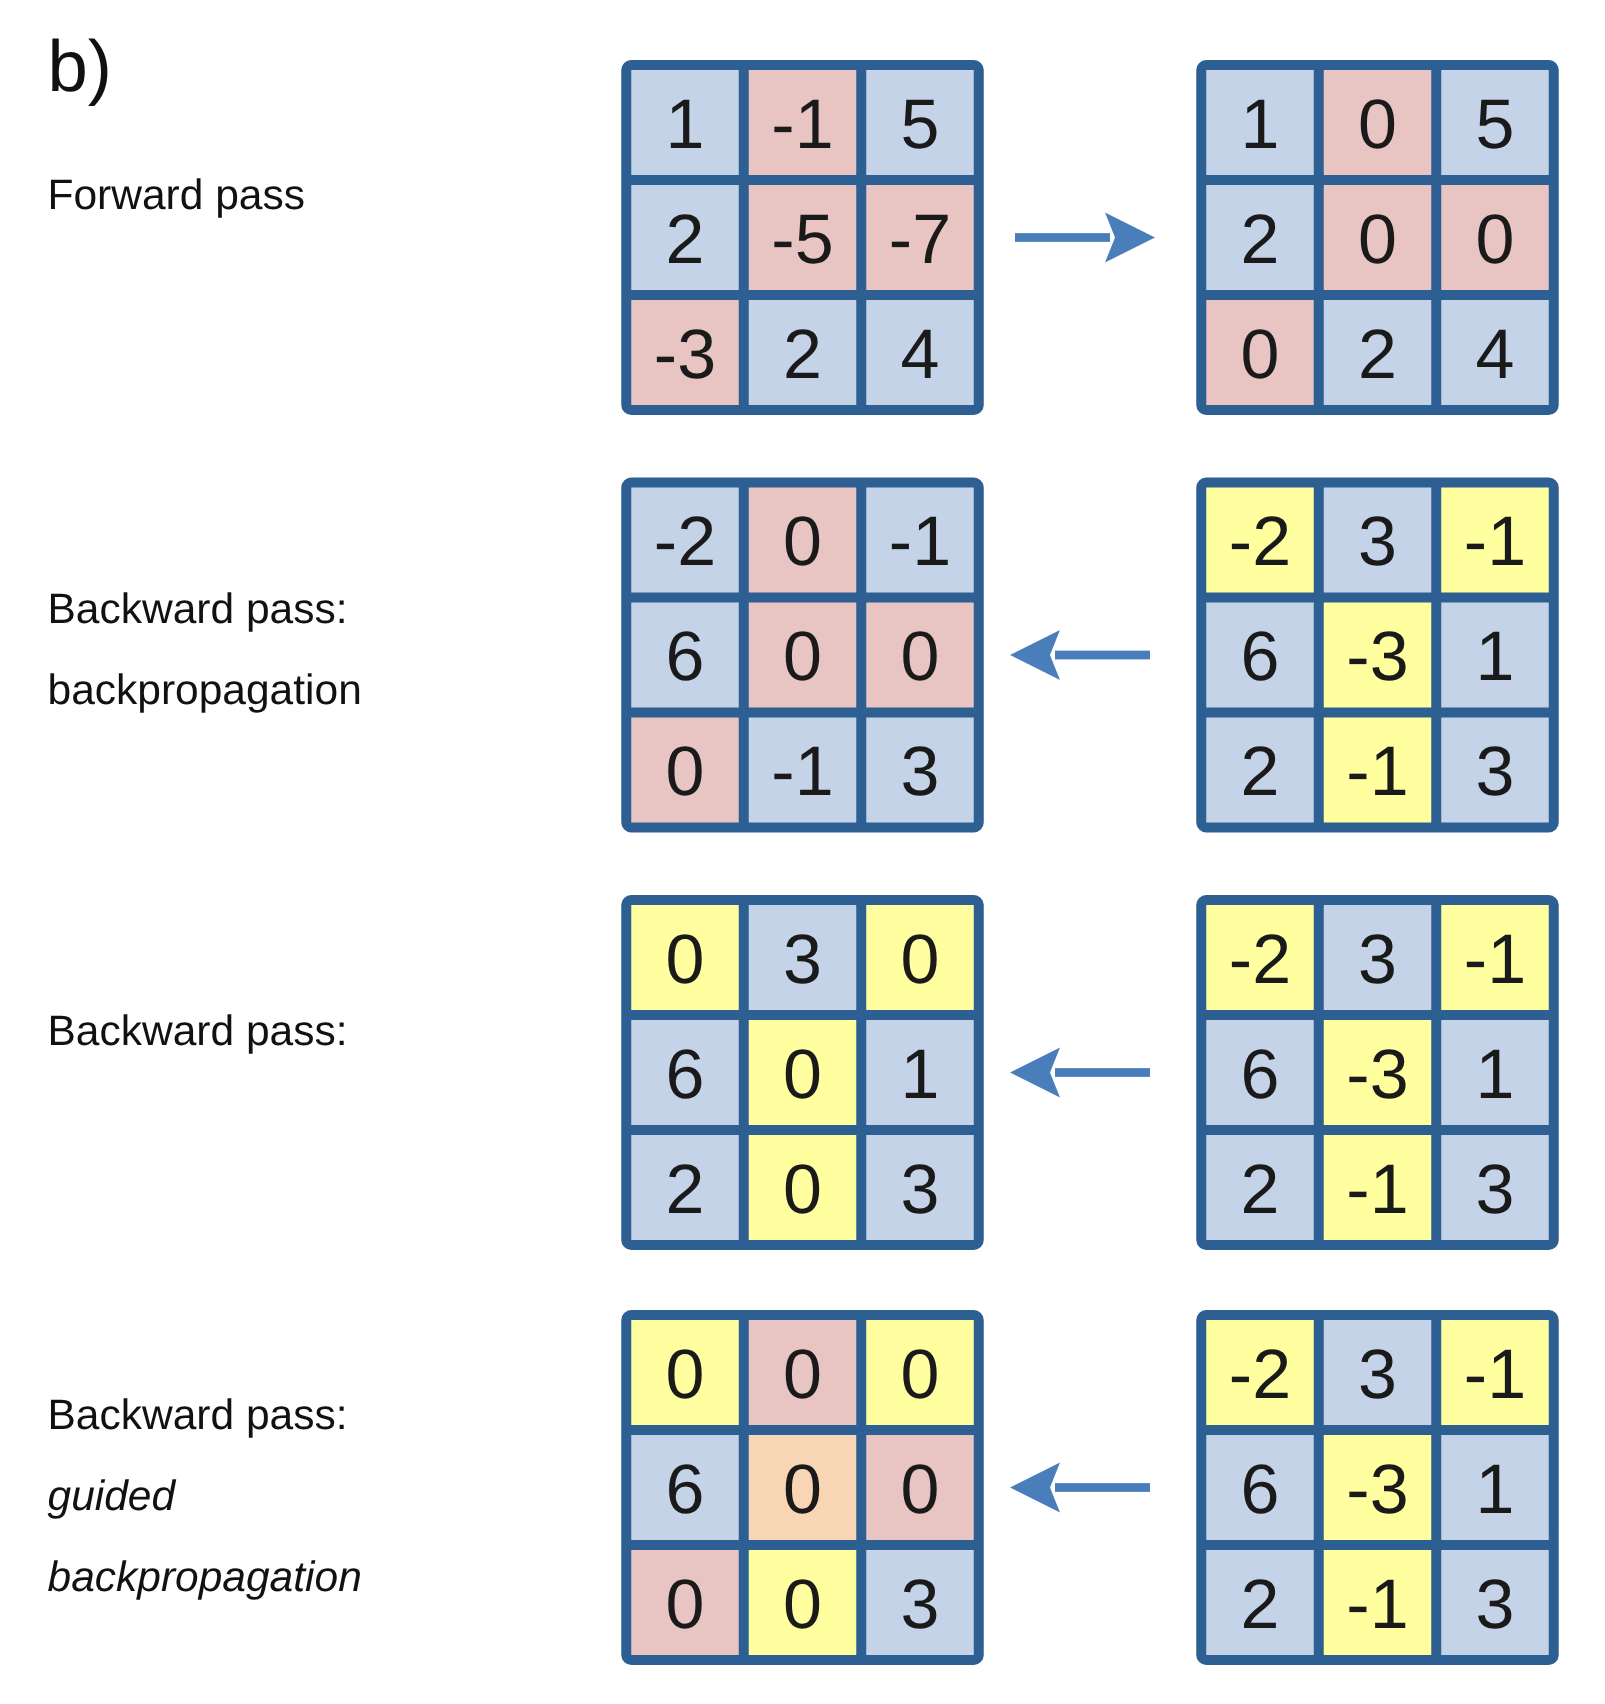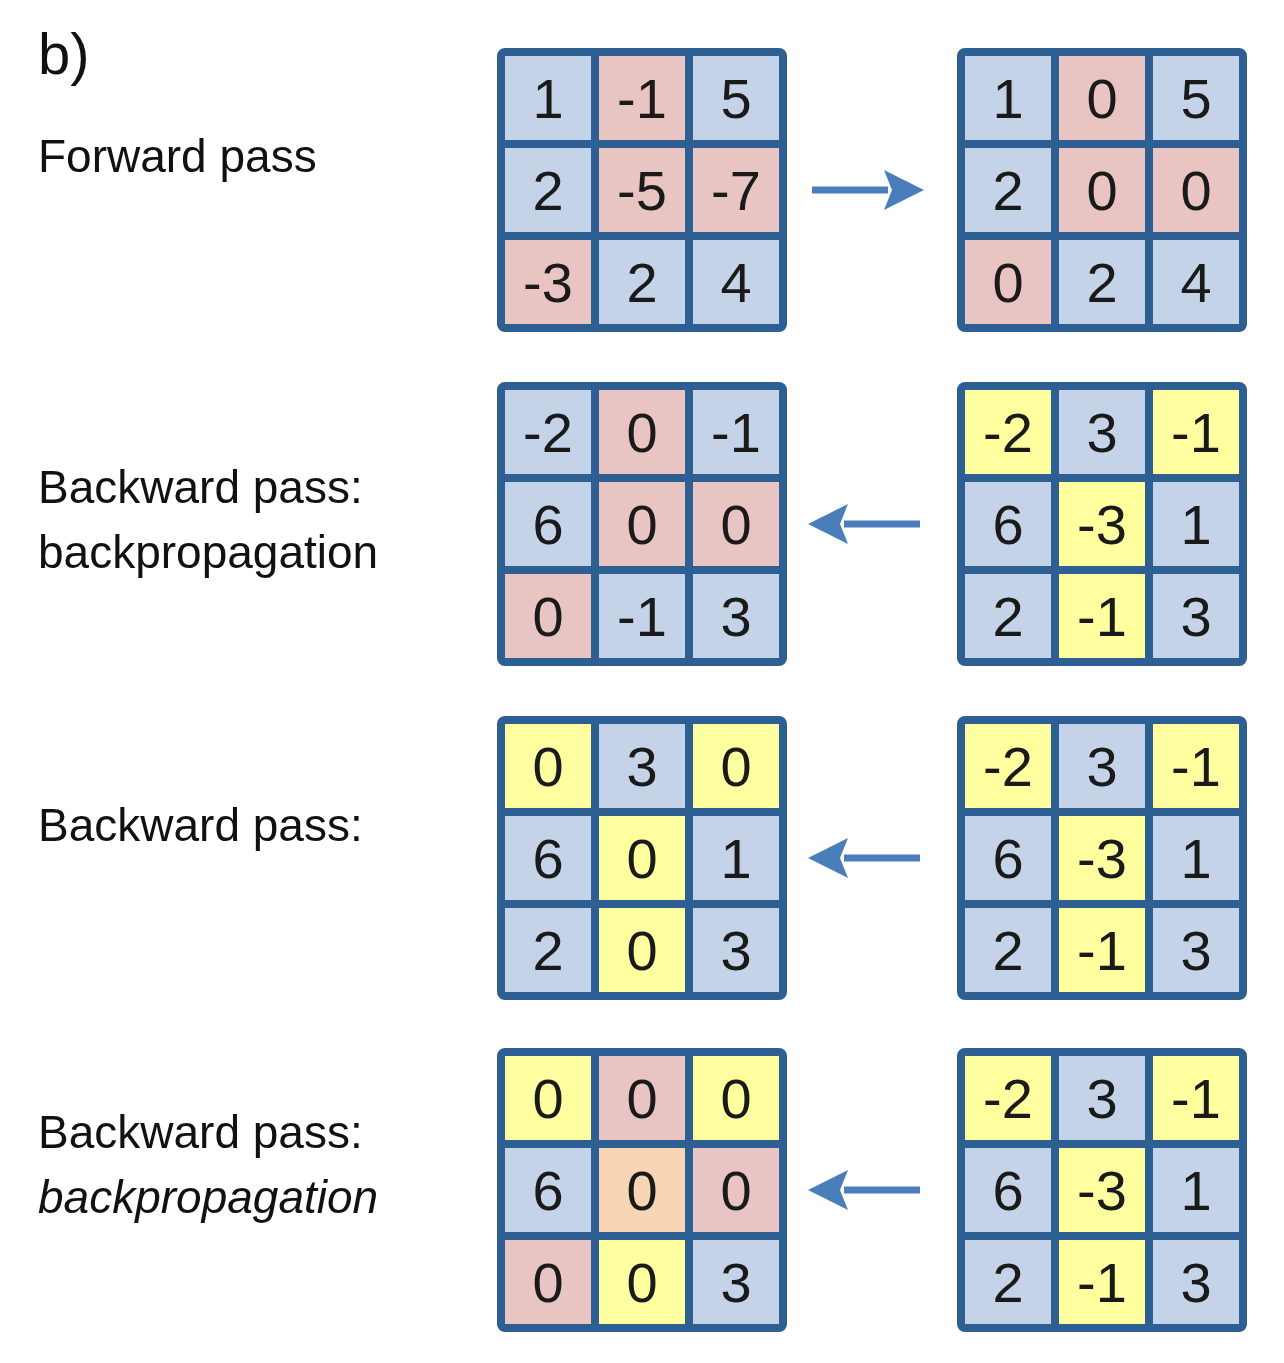--- a/index.html
+++ b/index.html
@@ -21,21 +21,21 @@
     line-height: 80px;
     color: #111111;
   }
 
   .row-label {
     position: absolute;
     left: 38px;
     color: #111111;
   }
   .label-line {
-    font-size: 46px;
+    font-size: 34px;
     line-height: 65px;
     white-space: nowrap;
   }
   .label-line.italic { font-style: italic; }
 
   .grid {
     position: absolute;
     display: grid;
     grid-template-columns: repeat(3, 86px);
     grid-template-rows: repeat(3, 84px);
@@ -152,20 +152,21 @@
         <div class="cell c-blue">2</div>
         <div class="cell c-yellow">-1</div>
         <div class="cell c-blue">3</div>
       </div>
       <svg viewBox="0 0 120 64" class="arrow" style="left: 806px; top: 826px;">
         <rect x="38" y="28.5" width="76" height="7" fill="var(--arrow)"></rect>
         <polygon points="42,12 2,32 42,52 34,32" fill="var(--arrow)"></polygon>
       </svg>
       <div class="row-label" style="top: 1100px;">
         <div class="label-line">Backward pass:</div>
+        <div class="label-line italic">guided</div>
         <div class="label-line italic">backpropagation</div>
       </div>
       <div class="grid" style="left: 497px; top: 1048px;">
         <div class="cell c-yellow">0</div>
         <div class="cell c-pink">0</div>
         <div class="cell c-yellow">0</div>
         <div class="cell c-blue">6</div>
         <div class="cell c-peach">0</div>
         <div class="cell c-pink">0</div>
         <div class="cell c-pink">0</div>

